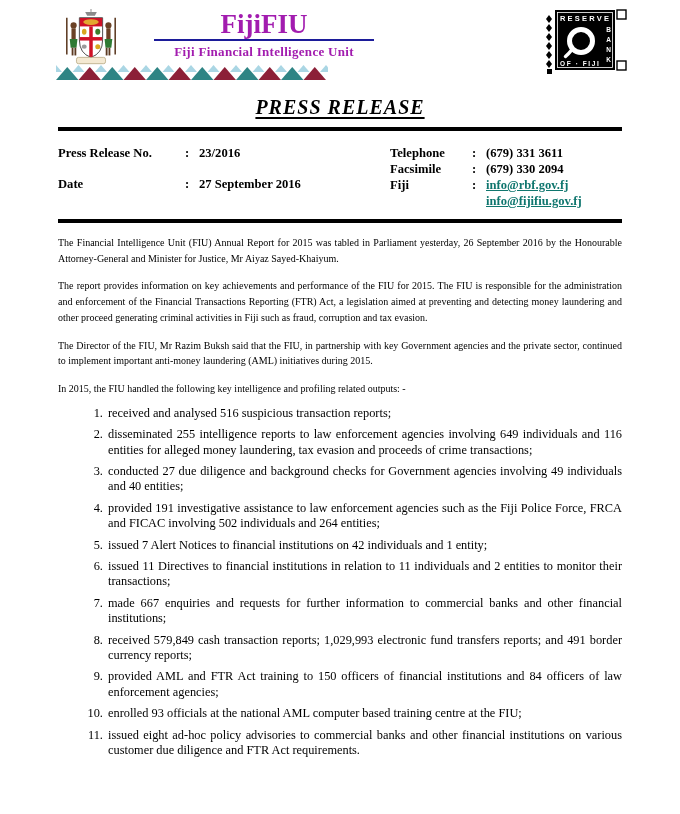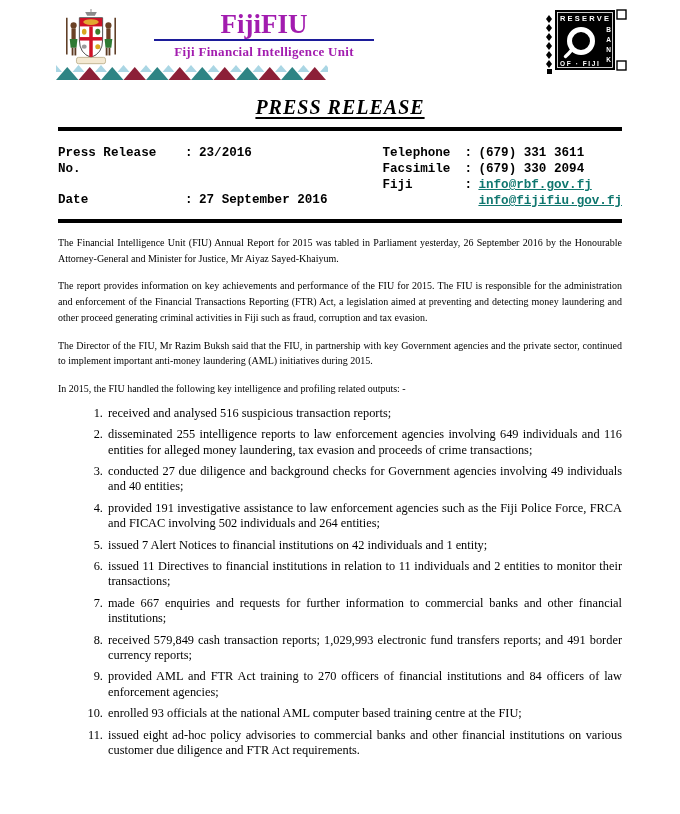--- a/index.html
+++ b/index.html
@@ -22,21 +22,21 @@
   .pr-title{margin:12px 0 0;text-align:center;font-size:20px;font-weight:bold;font-style:italic;
             letter-spacing:1px;text-decoration:underline;text-underline-offset:3px;}
   .rule{height:4px;background:#000;border:0;margin:0;}
   .rule-top{margin-top:8px;}
   .rule-bottom{margin-top:2px;}
 
   
   .meta{display:flex;padding:14px 0 8px;font-size:12.6px;font-weight:bold;}
   .meta-left{width:332px;}
   .meta-right{flex:1;}
-  .meta-row{display:flex;line-height:16px;font-family:Liberation Mono, monospace;}
+  .meta-row{display:flex;line-height:16px;}
   .meta-left .meta-row + .meta-row{margin-top:15px;}
   .meta-left .m-label{width:127px;}
   .meta-right .m-label{width:82px;}
   .m-colon{width:14px;}
   .m-value{flex:1;}
   .emails a{display:block;color:#0f766e;text-decoration:underline;font-weight:bold;line-height:16px;}
 
   
   .doc-heading{margin:20px 0 4px;text-align:center;font-size:13.4px;font-weight:bold;
                text-decoration:underline;text-underline-offset:2px;}
@@ -200,18 +200,18 @@
 
     <ol class="outputs">
       <li>received and analysed 516 suspicious transaction reports;</li>
       <li>disseminated 255 intelligence reports to law enforcement agencies involving 649 individuals and 116 entities for alleged money laundering, tax evasion and proceeds of crime transactions;</li>
       <li>conducted 27 due diligence and background checks for Government agencies involving 49 individuals and 40 entities;</li>
       <li>provided 191 investigative assistance to law enforcement agencies such as the Fiji Police Force, FRCA and FICAC involving 502 individuals and 264 entities;</li>
       <li>issued 7 Alert Notices to financial institutions on 42 individuals and 1 entity;</li>
       <li>issued 11 Directives to financial institutions in relation to 11 individuals and 2 entities to monitor their transactions;</li>
       <li>made 667 enquiries and requests for further information to commercial banks and other financial institutions;</li>
       <li>received 579,849 cash transaction reports; 1,029,993 electronic fund transfers reports; and 491 border currency reports;</li>
-      <li>provided AML and FTR Act training to 270 officers of financial institutions and 84 officers of law enforcement agencies;</li>
+      <li>provided AML and FTR Act training to 150 officers of financial institutions and 84 officers of law enforcement agencies;</li>
       <li>enrolled 93 officials at the national AML computer based training centre at the FIU;</li>
       <li>issued eight ad-hoc policy advisories to commercial banks and other financial institutions on various customer due diligence and FTR Act requirements.</li>
     </ol>
   </div>
 </div>
 
 </body></html>

